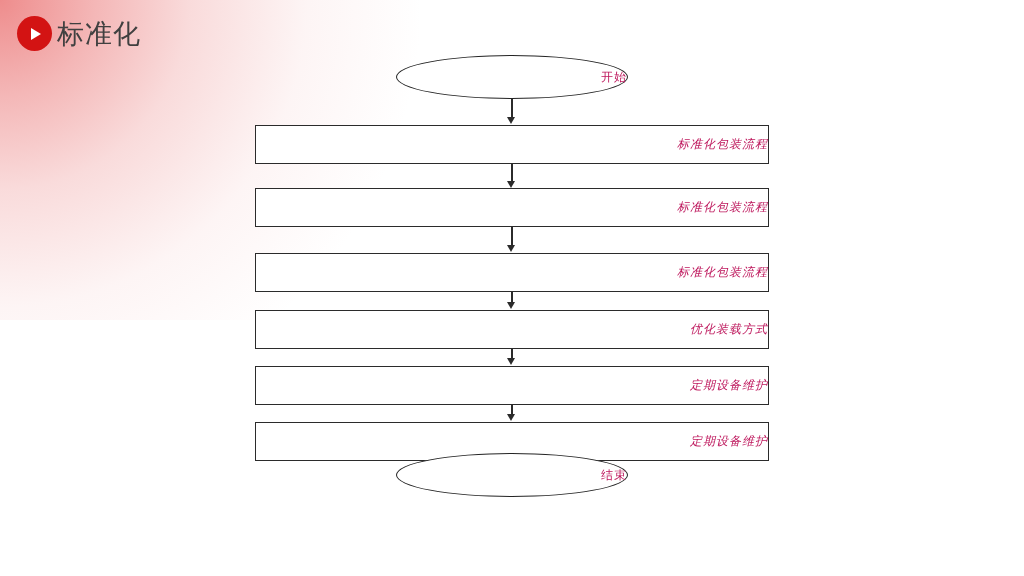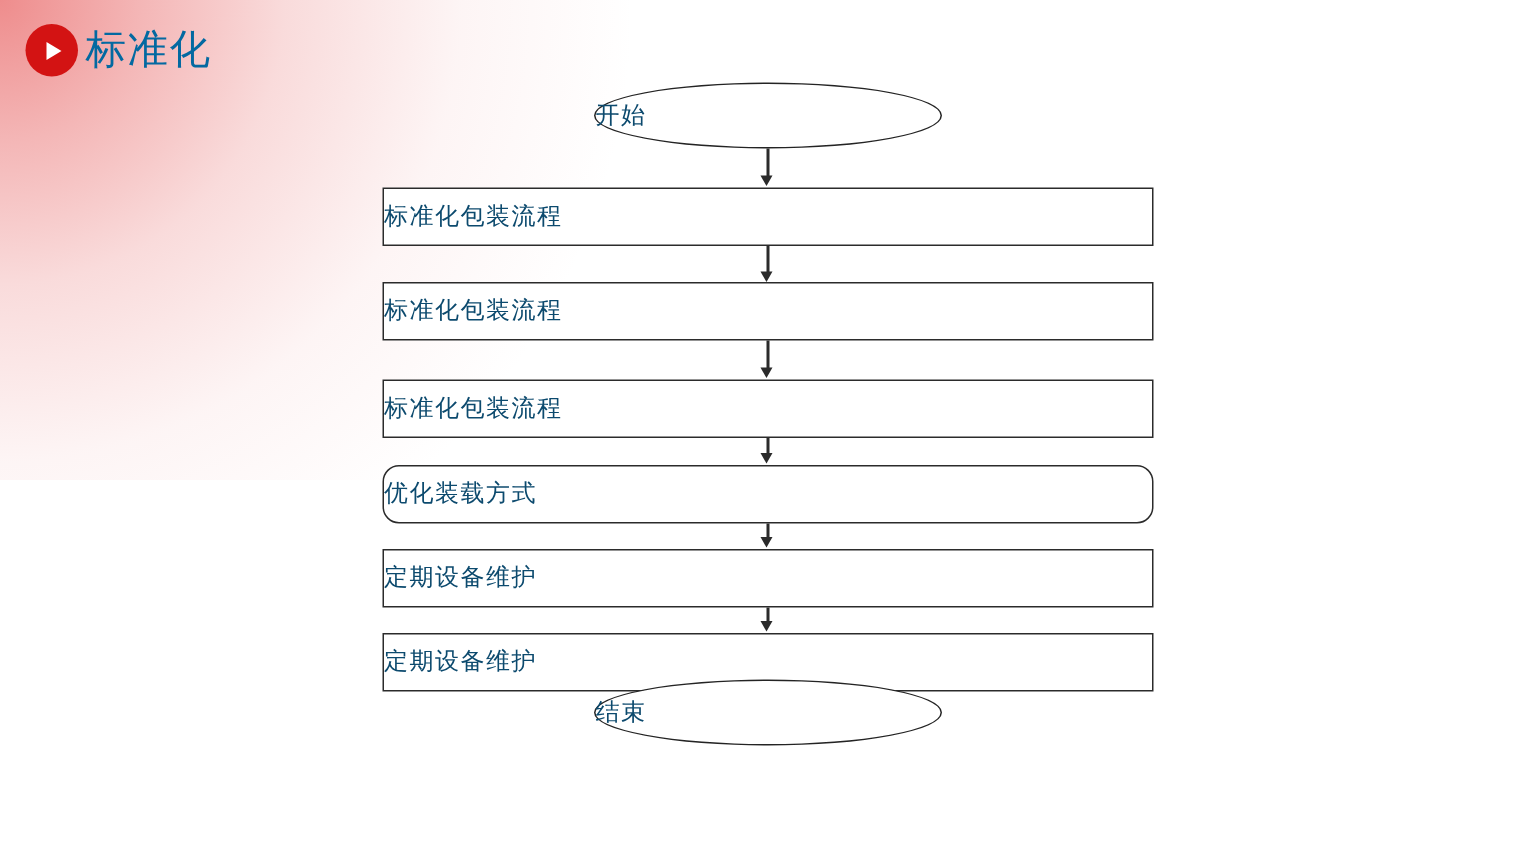--- a/index.html
+++ b/index.html
@@ -54,50 +54,51 @@
   #play-badge .tri {
     width: 0; height: 0;
     border-left: 10px solid #ffffff;
     border-top: 6px solid transparent;
     border-bottom: 6px solid transparent;
     margin-left: 3px;
   }
   #header-title {
     font-size: 27px;
     line-height: 1;
-    color: #0369a1;
+    color: #404040;
     letter-spacing: 1px;
     white-space: nowrap;
     font-family: "DejaVu Sans", "Liberation Sans", sans-serif;
   }
 
   
   #flowchart {
     position: absolute;
     left: 0; top: 0;
     width: 1024px;
     height: 576px;
   }
   .node {
     position: absolute;
     box-sizing: border-box;
     display: flex;
     align-items: center;
-    justify-content: flex-start;
-    color: #0c4a6e;
-    font-size: 16px;
+    justify-content: flex-end;
+    color: #be185d;
+    font-size: 12px;
     letter-spacing: 1px;
     background: #ffffff;
     white-space: nowrap;
   }
   .node.process {
     left: 255px;
     width: 514px;
     height: 39px;
     border: 1.4px solid #2b2b2b;
+    font-style: italic;
   }
   .node.terminator {
     left: 396px;
     width: 232px;
     height: 44px;
     border: 1.3px solid #242424;
     border-radius: 50%;
   }
   .connector {
     position: absolute;
@@ -149,21 +150,21 @@
   <div class="connector" style="top:227px; height:19px;"></div>
   <div class="arrowhead" style="left:511px; top:245px;"></div>
 
   <div class="node process" style="top:253px;">
     <span>标准化包装流程</span>
   </div>
 
   <div class="connector" style="top:292px; height:12px;"></div>
   <div class="arrowhead" style="left:511px; top:302px;"></div>
 
-  <div class="node process" style="top:310px;border-radius:11px;">
+  <div class="node process" style="top:310px;">
     <span>优化装载方式</span>
   </div>
 
   <div class="connector" style="top:349px; height:11px;"></div>
   <div class="arrowhead" style="left:511px; top:358px;"></div>
 
   <div class="node process" style="top:366px;">
     <span>定期设备维护</span>
   </div>
 

